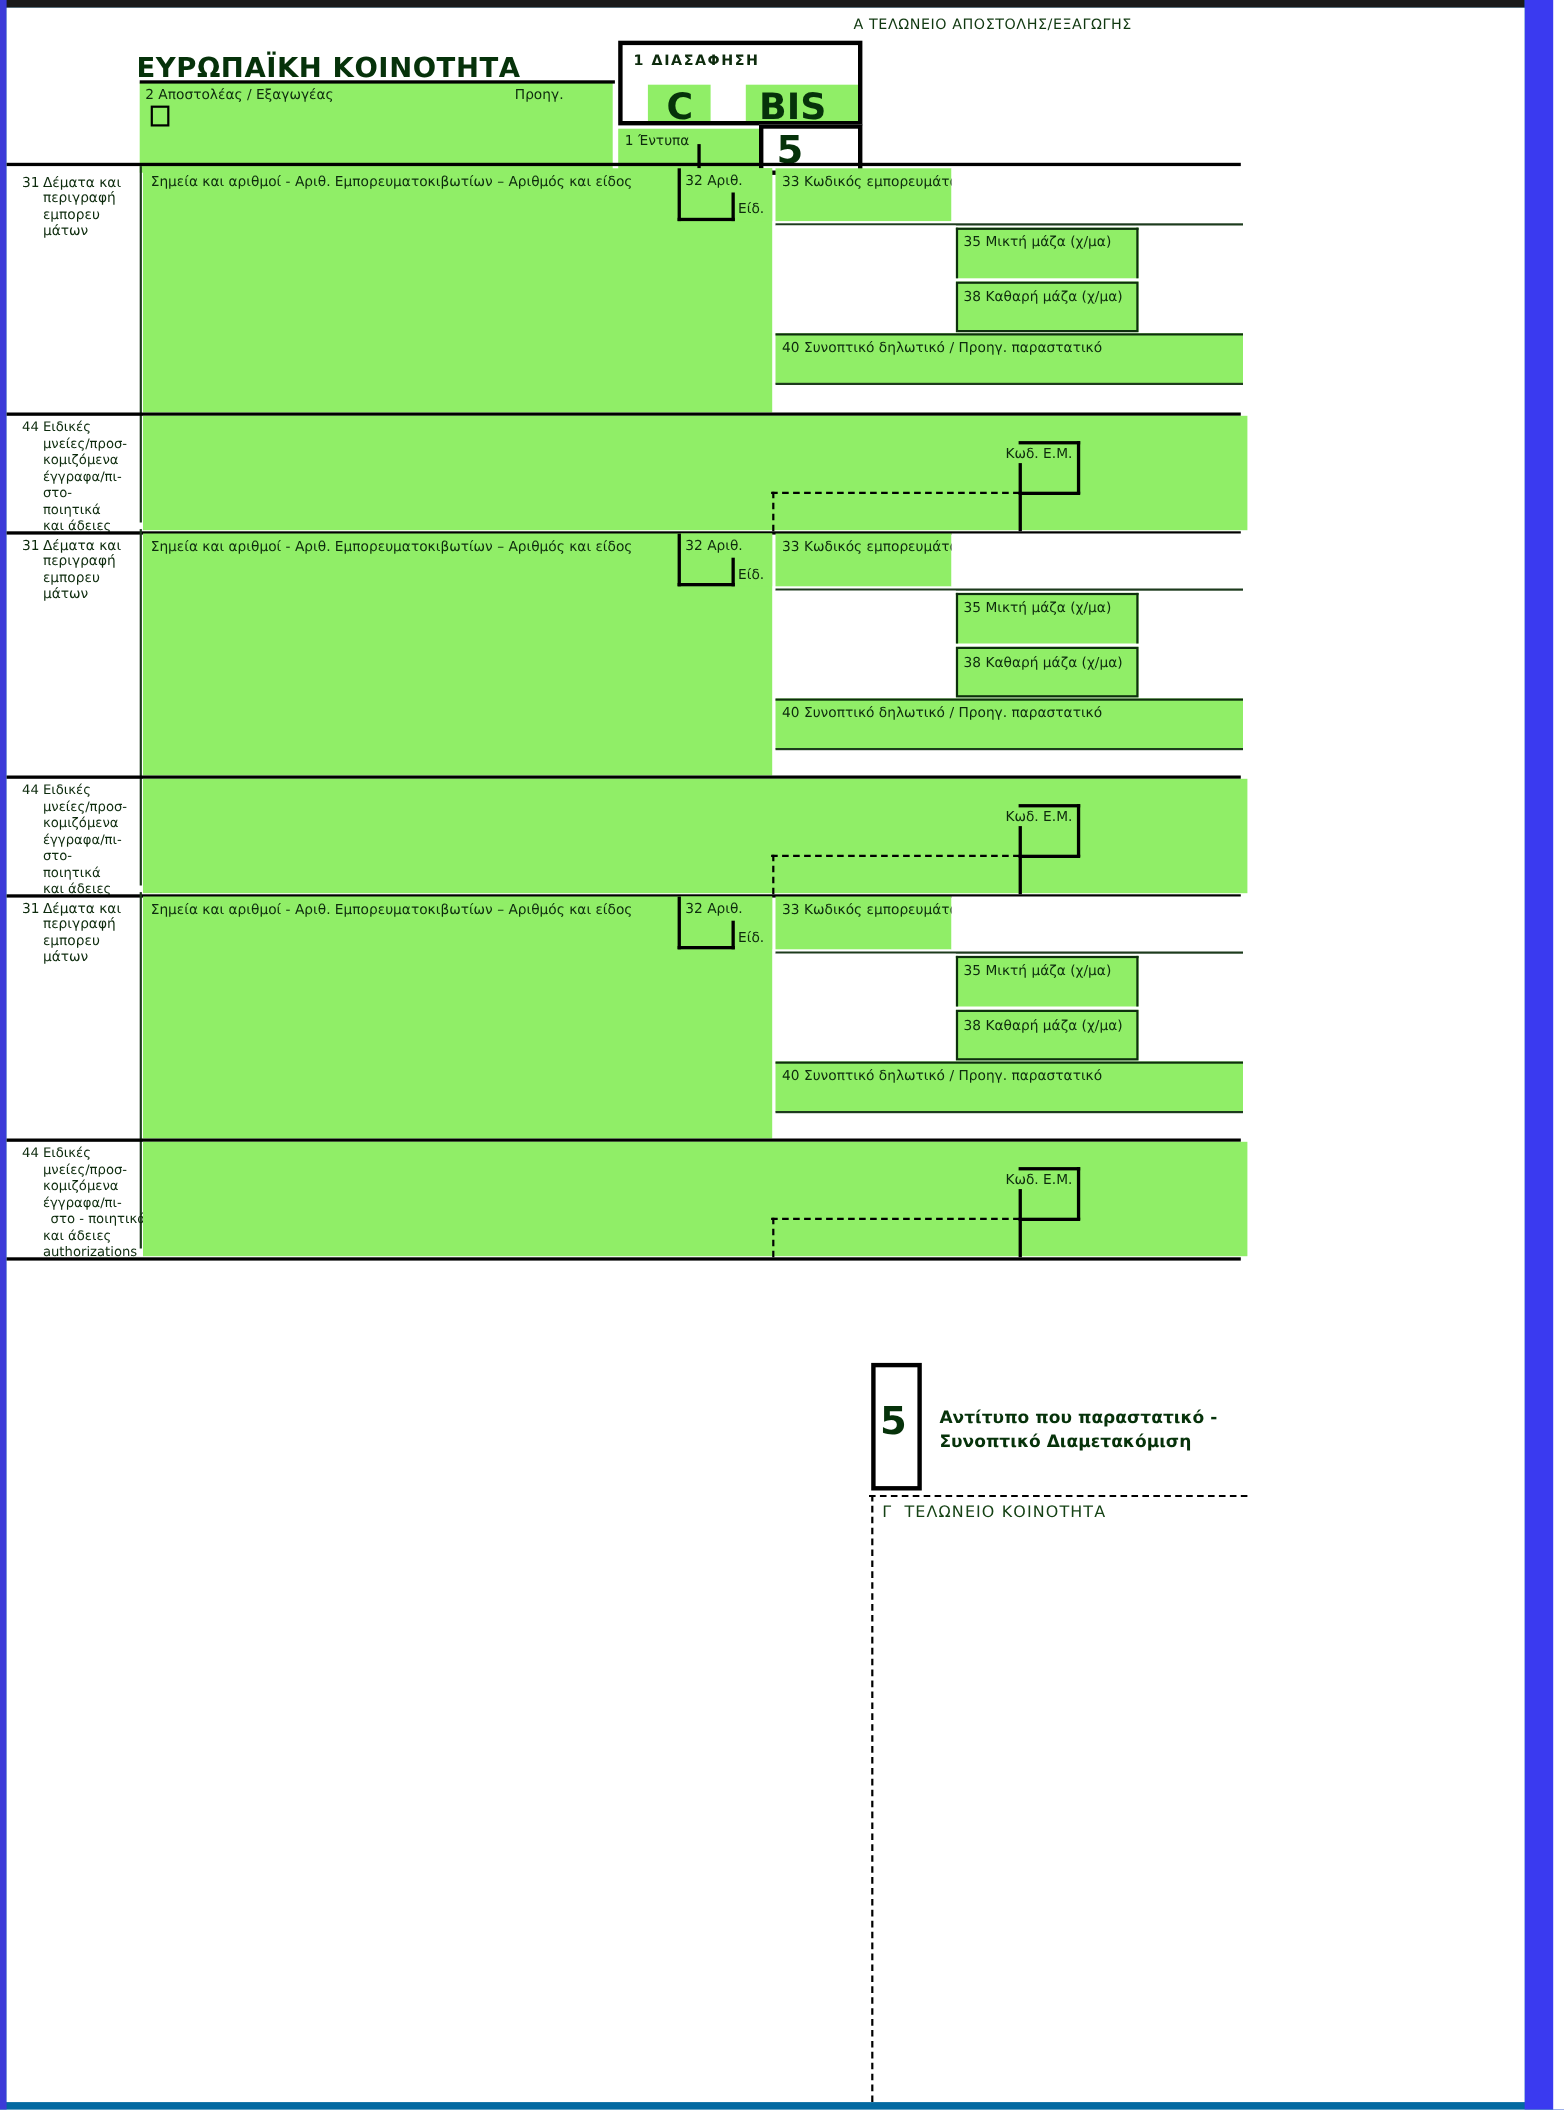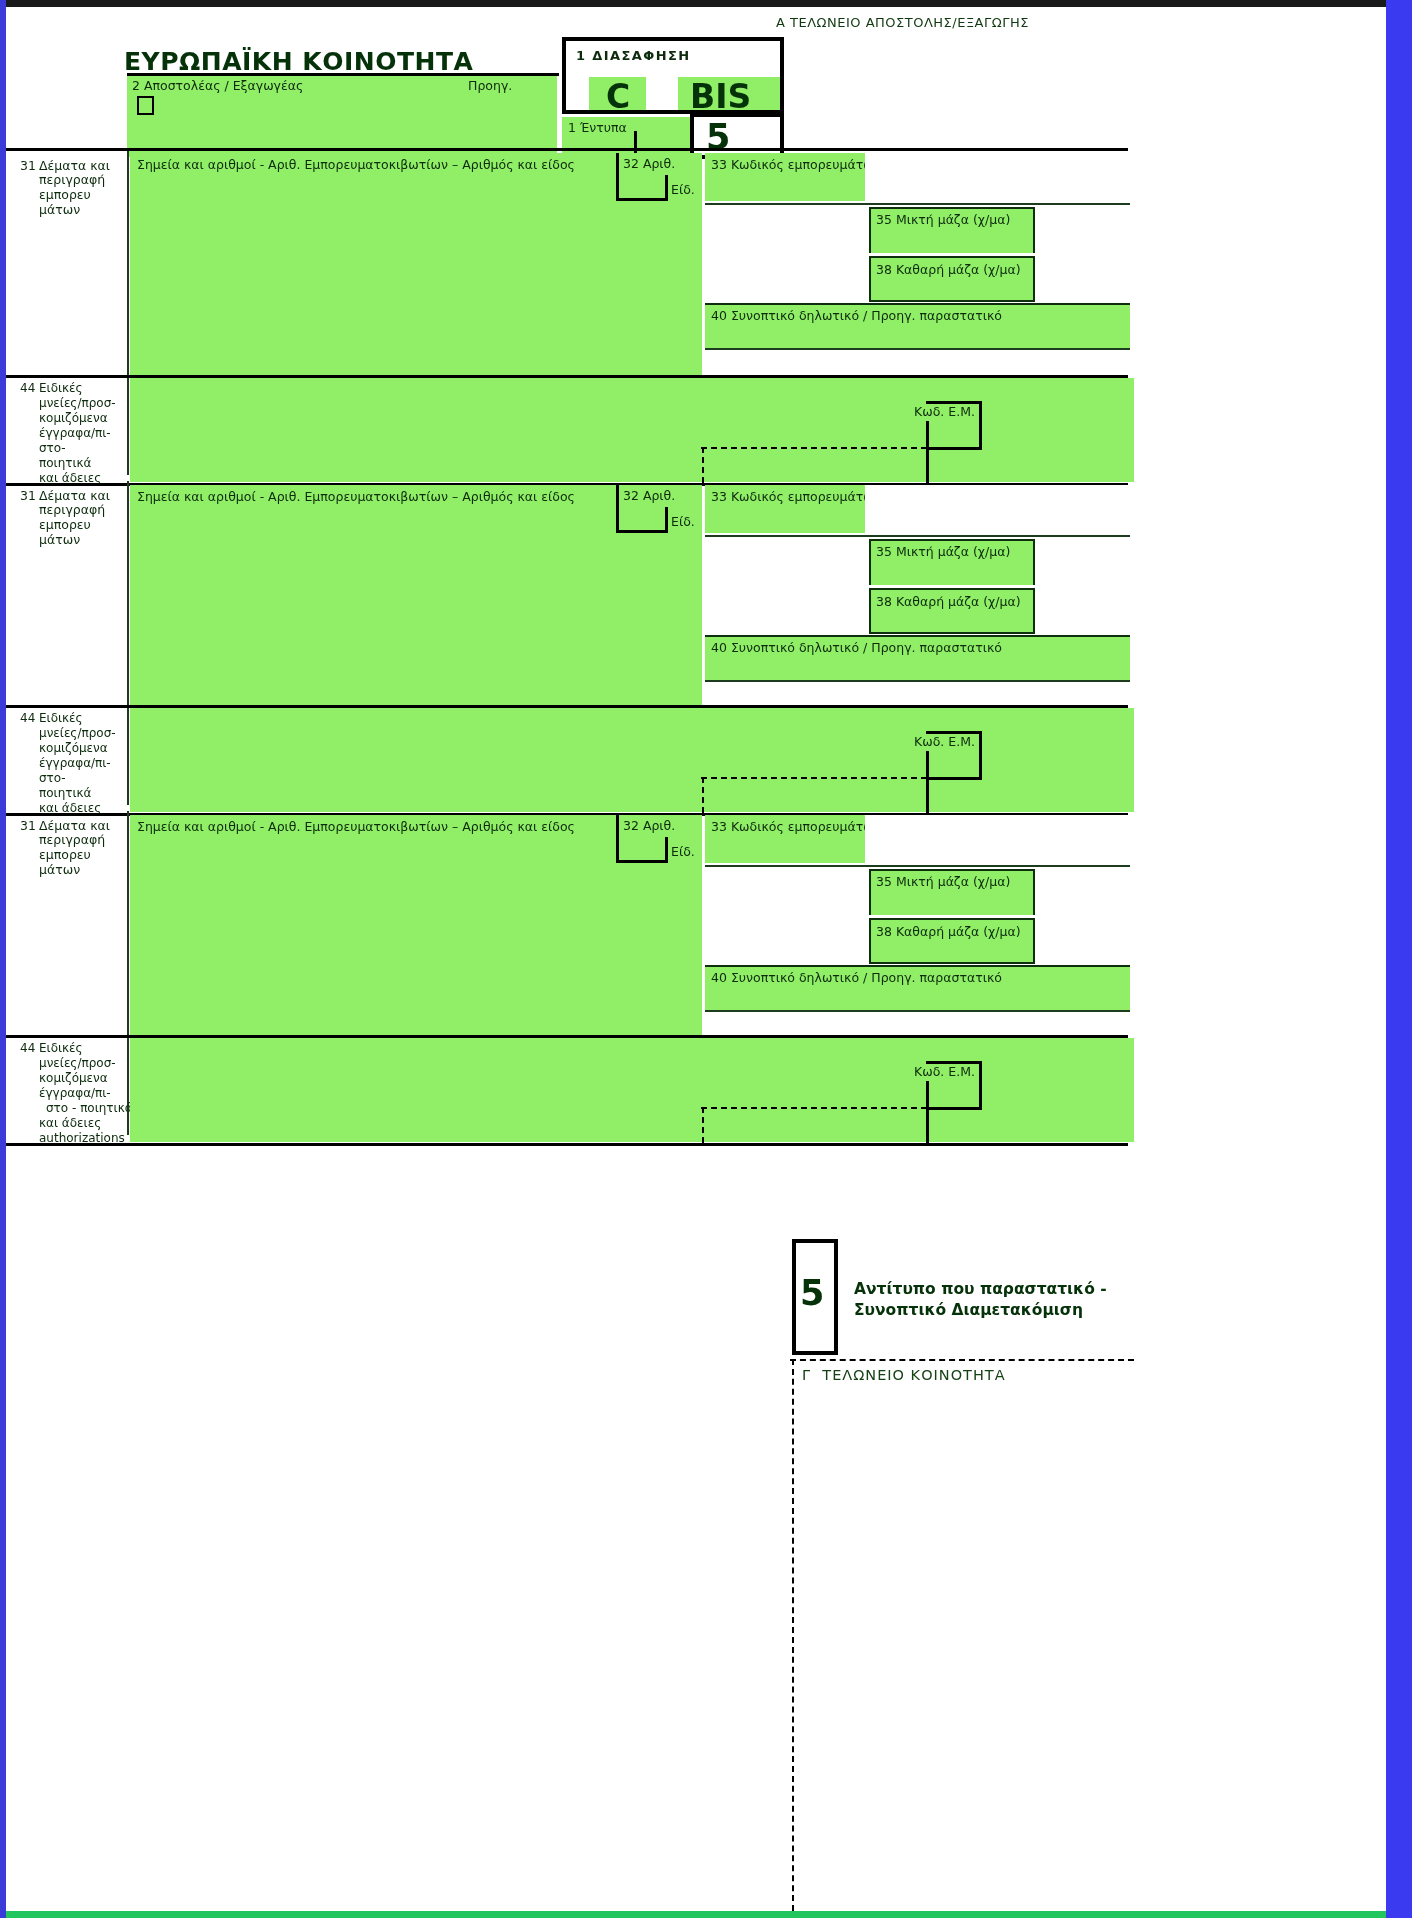--- a/index.html
+++ b/index.html
@@ -1,17 +1,17 @@
 <!DOCTYPE html>
 <html><head>
 <meta charset="utf-8">
 <style>
   html,body{margin:0;padding:0;background:#ffffff;}
   body{font-family:"DejaVu Sans","Liberation Sans",sans-serif;}
-  #page{position:relative;width:1422px;height:1918px;background:#22c55e;overflow:hidden;}
+  #page{position:relative;width:1422px;height:1918px;background:#0369a1;overflow:hidden;}
 
   
   .gutter{position:absolute;top:0;right:0;width:36px;height:1918px;background:#3a3af0;}
   .gutter-w{position:absolute;top:0;right:0;width:10px;height:1918px;background:#ffffff;}
   .frame-top{position:absolute;left:0;top:0;width:1386px;height:7px;background:#1a1a1a;}
   .frame-left{position:absolute;left:0;top:0;width:6px;height:1918px;background:#3b3bd8;}
 
   .sheet{position:absolute;left:6px;top:7px;width:1380px;height:1904px;background:#ffffff;}
 
   

